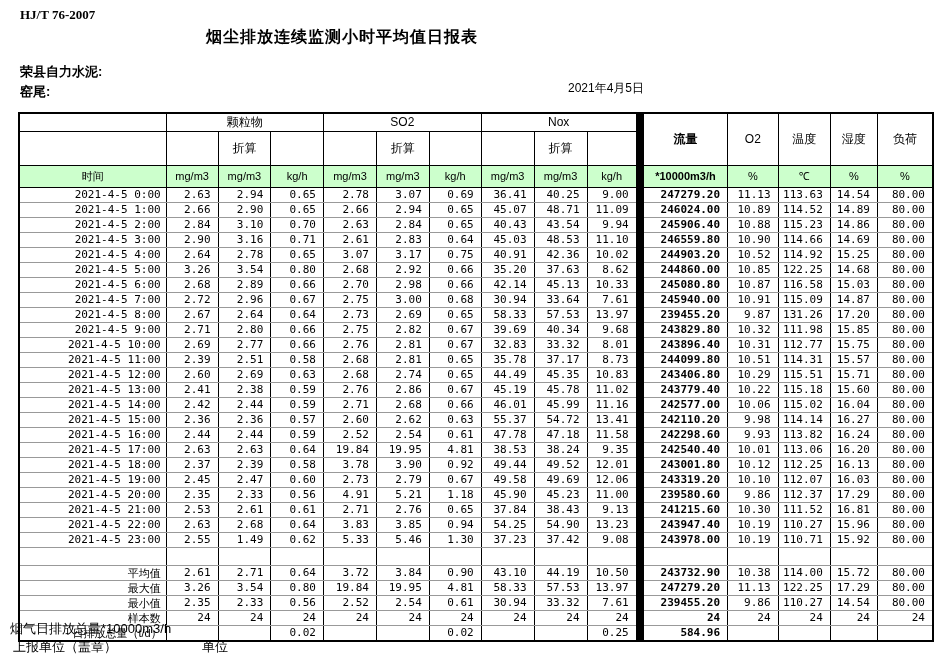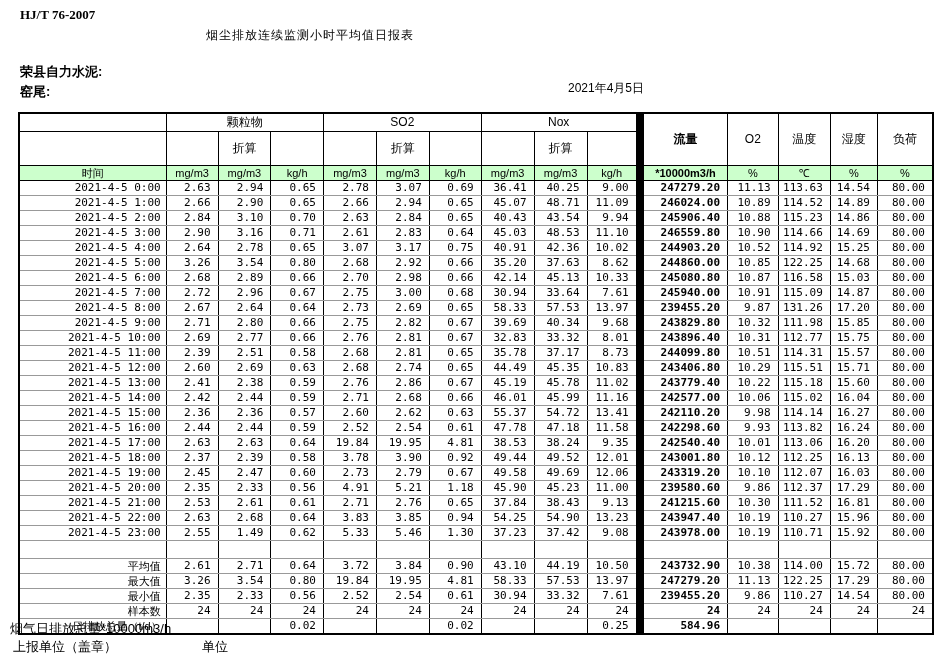--- a/index.html
+++ b/index.html
@@ -6,21 +6,21 @@
   html, body { background: #fff; }
   body {
     width: 934px; height: 657px;
     position: relative;
     font-family: "Liberation Sans", sans-serif;
     color: #000;
     overflow: hidden;
   }
   .abs { position: absolute; white-space: nowrap; }
   .std-code { left: 20px; top: 7px; font-size: 13px; font-weight: bold; font-family: Liberation Serif, serif; }
-  .doc-title { left: 206px; top: 27px; font-size: 12px; font-weight: normal; letter-spacing: 1px; }
+  .doc-title { left: 206px; top: 27px; font-size: 16px; font-weight: bold; letter-spacing: 1px; }
   .company { left: 20px; top: 63px; font-size: 13px; font-weight: bold; }
   .location { left: 20px; top: 83px; font-size: 13px; font-weight: bold; }
   .date { left: 568px; top: 80px; font-size: 12px; }
   .foot-note { left: 10px; top: 620px; font-size: 13px; }
   .foot-report { left: 13px; top: 638px; font-size: 13px; }
   .foot-unit { left: 202px; top: 638px; font-size: 13px; }
 
   table.report {
     position: absolute; left: 18px; top: 112px;
     border-collapse: collapse; table-layout: fixed;
@@ -35,21 +35,21 @@
     font-family: "DejaVu Sans Mono", "DejaVu Sans", monospace;
   }
   td.gs { border-left: 8px solid #000000; font-weight: bold; }
   tr.h1 td, tr.h2 td, tr.h3 td {
     border-top: 1px solid #000; border-bottom: 1px solid #000;
     text-align: center; padding: 0;
     font-family: "Liberation Sans", sans-serif;
   }
   tr.h1 td { height: 18px; font-size: 12px; }
   tr.h2 td { height: 34px; font-size: 12px; }
-  tr.h3 td { height: 15px; font-size: 11px; background: #ccffcc; }
+  tr.h3 td { height: 22px; font-size: 11px; background: #ccffcc; }
   tr.blank td { height: 18px; border-top: 1px solid #999; border-bottom: 1px solid #999; }
   td.timecell { padding-right: 5px; padding-left: 48px; }
   td.spill { position: relative; overflow: visible; }
   td.spill span { position: absolute; right: 4px; top: 0; line-height: 15px; white-space: nowrap; font-family: "Liberation Sans", sans-serif; font-size: 11px; }
   tr.sum td.lbl { font-family: "Liberation Sans", sans-serif; }
 </style>
 </head>
 <body>
 
 <div class="abs std-code">HJ/T  76-2007</div>

